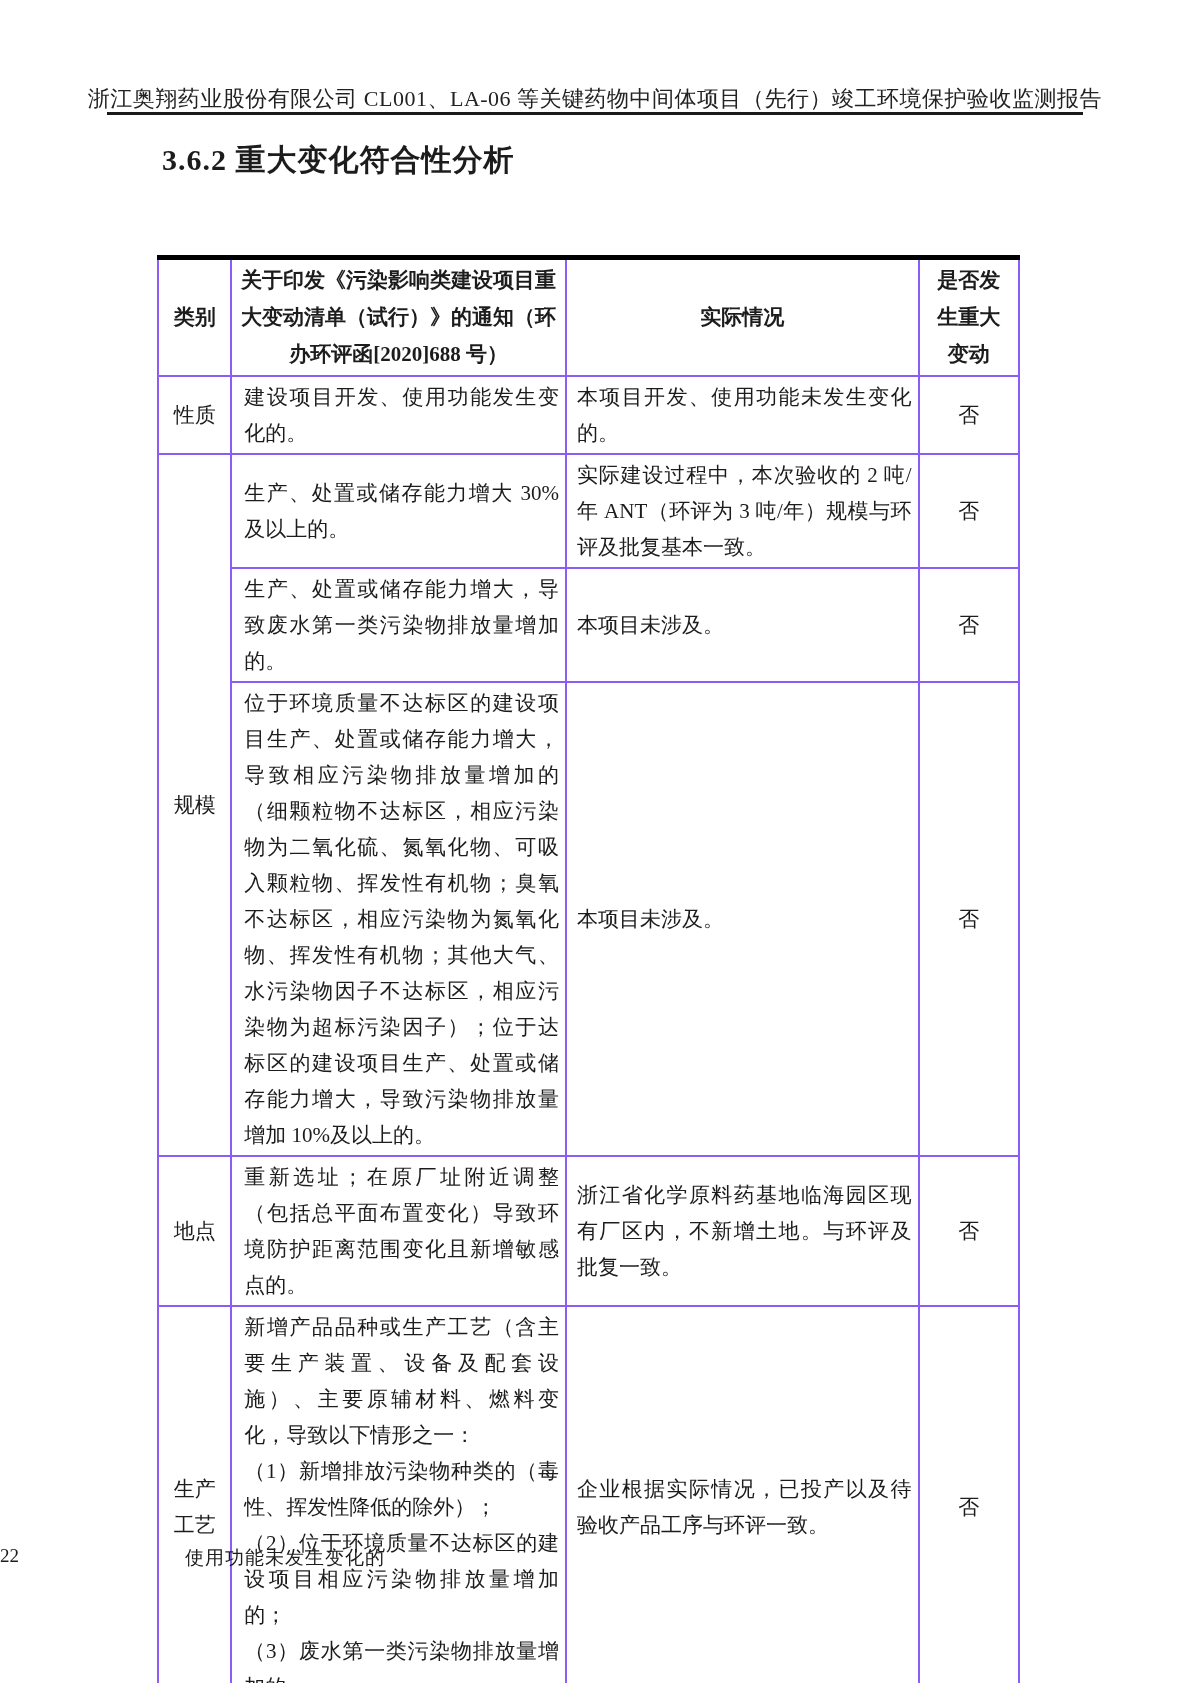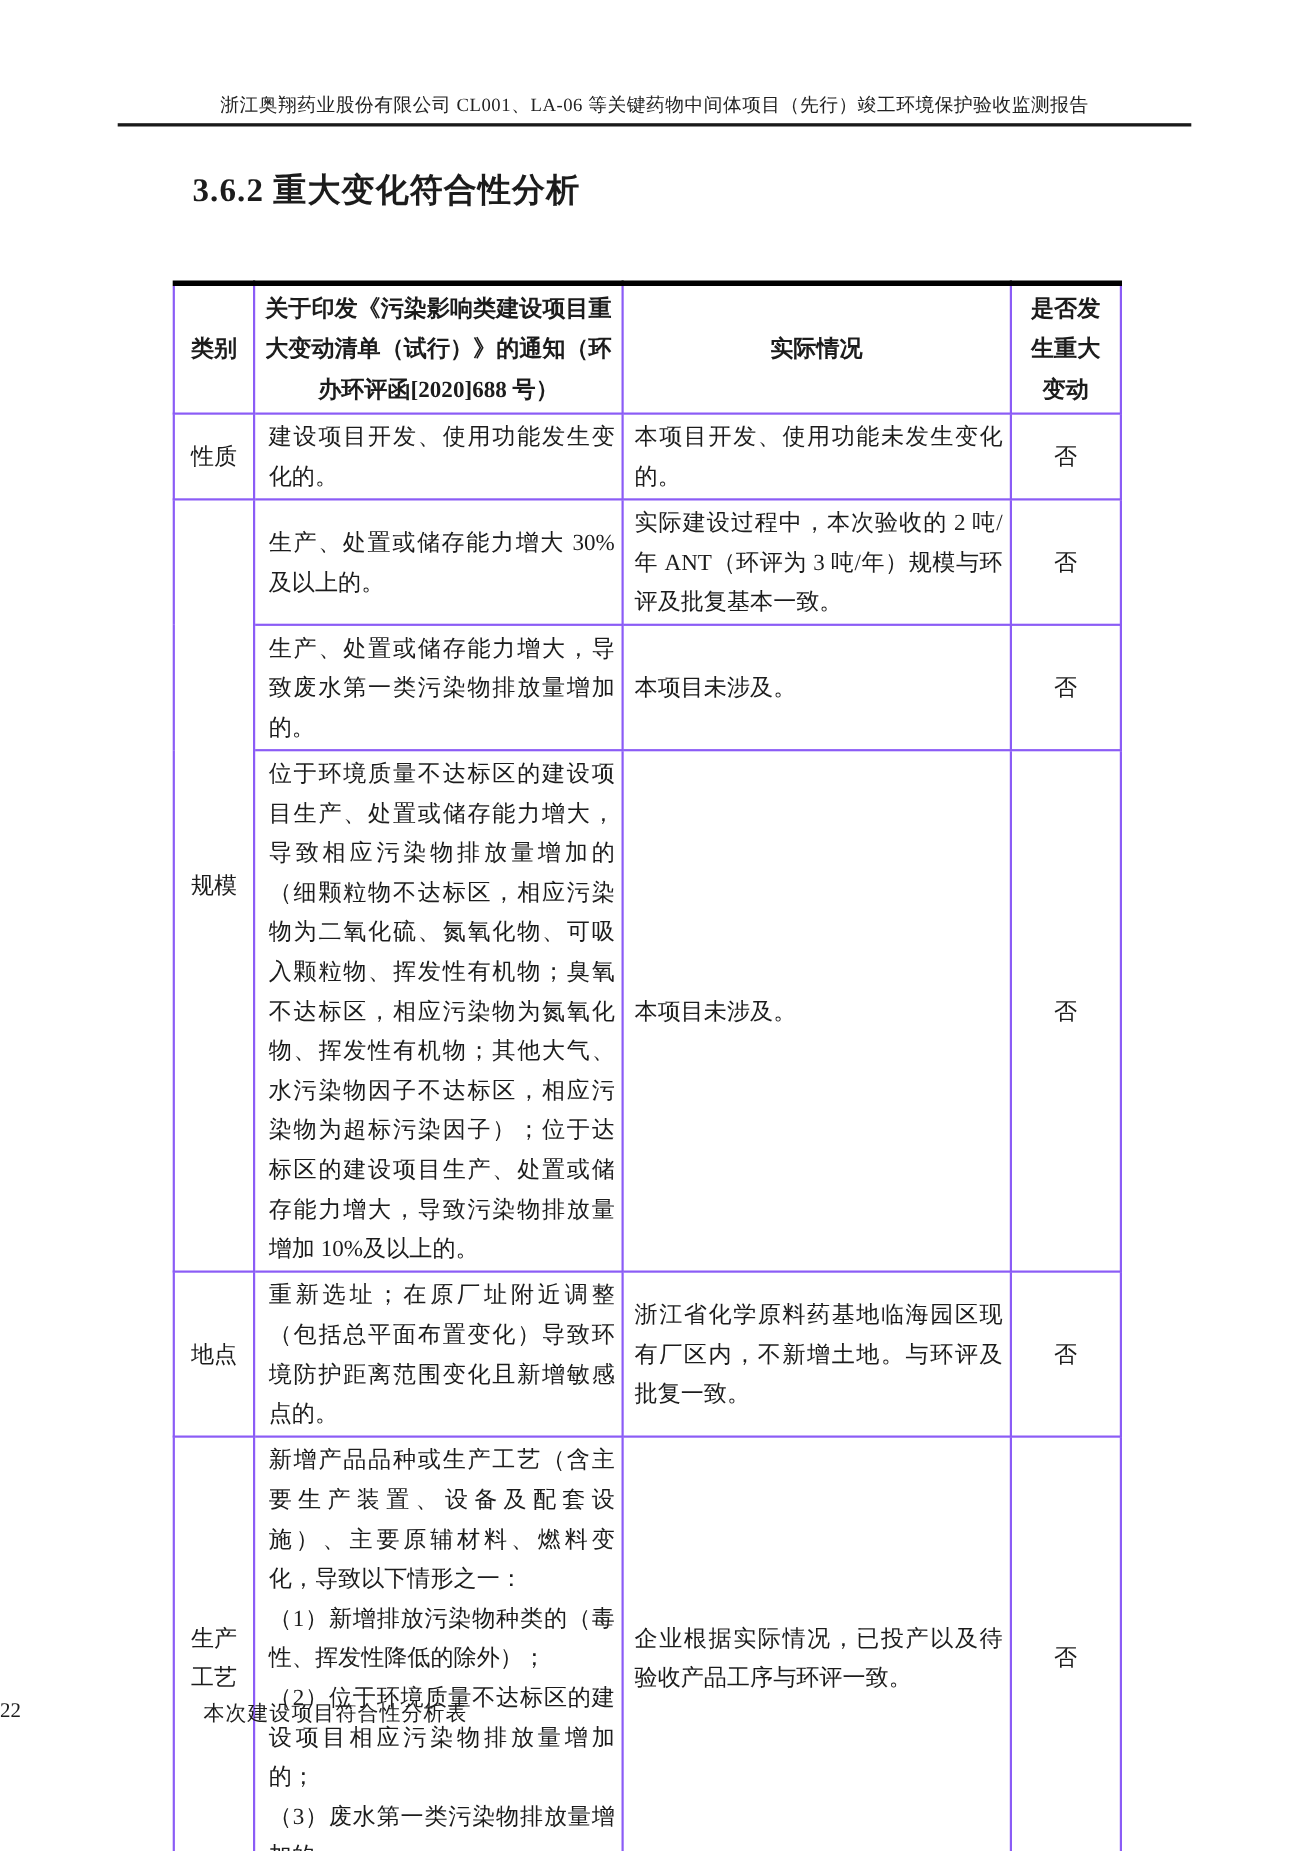--- a/index.html
+++ b/index.html
@@ -8,29 +8,29 @@
     width:1190px;height:1683px;
     background:#ffffff;
     margin:0 auto;
     font-family:"Liberation Serif","DejaVu Serif",serif;
     color:#1c1c1c;
     overflow:hidden;
   }
   .doc-header-text{
     position:absolute;top:84px;left:0;width:100%;
     text-align:center;
-    font-size:17px;letter-spacing:.5px;
+    font-size:22px;letter-spacing:.5px;
     color:#222;
   }
   .doc-header-rule{
     position:absolute;top:112px;left:107px;width:976px;height:3px;
     background:#1a1a1a;
   }
   .section-heading{
-    position:absolute;top:140px;left:162px;margin:13px;
+    position:absolute;top:140px;left:162px;margin:0;
     font-size:30px;font-weight:bold;letter-spacing:1px;
   }
   .table-caption{
     position:absolute;top:198px;left:157px;width:863px;
     text-align:center;font-size:22px;font-weight:bold;letter-spacing:1px;
   }
   table.analysis-table{
     position:absolute;top:255px;left:157px;
     width:863px;
     border-collapse:collapse;
@@ -140,15 +140,15 @@
 （1）新增排放污染物种类的（毒性、挥发性降低的除外）；
 （2）位于环境质量不达标区的建设项目相应污染物排放量增加的；
 （3）废水第一类污染物排放量增加的；</td>
         <td class="cell-actual">企业根据实际情况，已投产以及待验收产品工序与环评一致。</td>
         <td class="cell-changed">否</td>
       </tr>
     </tbody>
   </table>
 
   <div class="page-footer-num">22</div>
-  <div class="page-footer-org">本次建设项目符合性分析表</div>
+  <div class="page-footer-org">使用功能未发生变化的</div>
 
 </div>
 
 </body></html>

